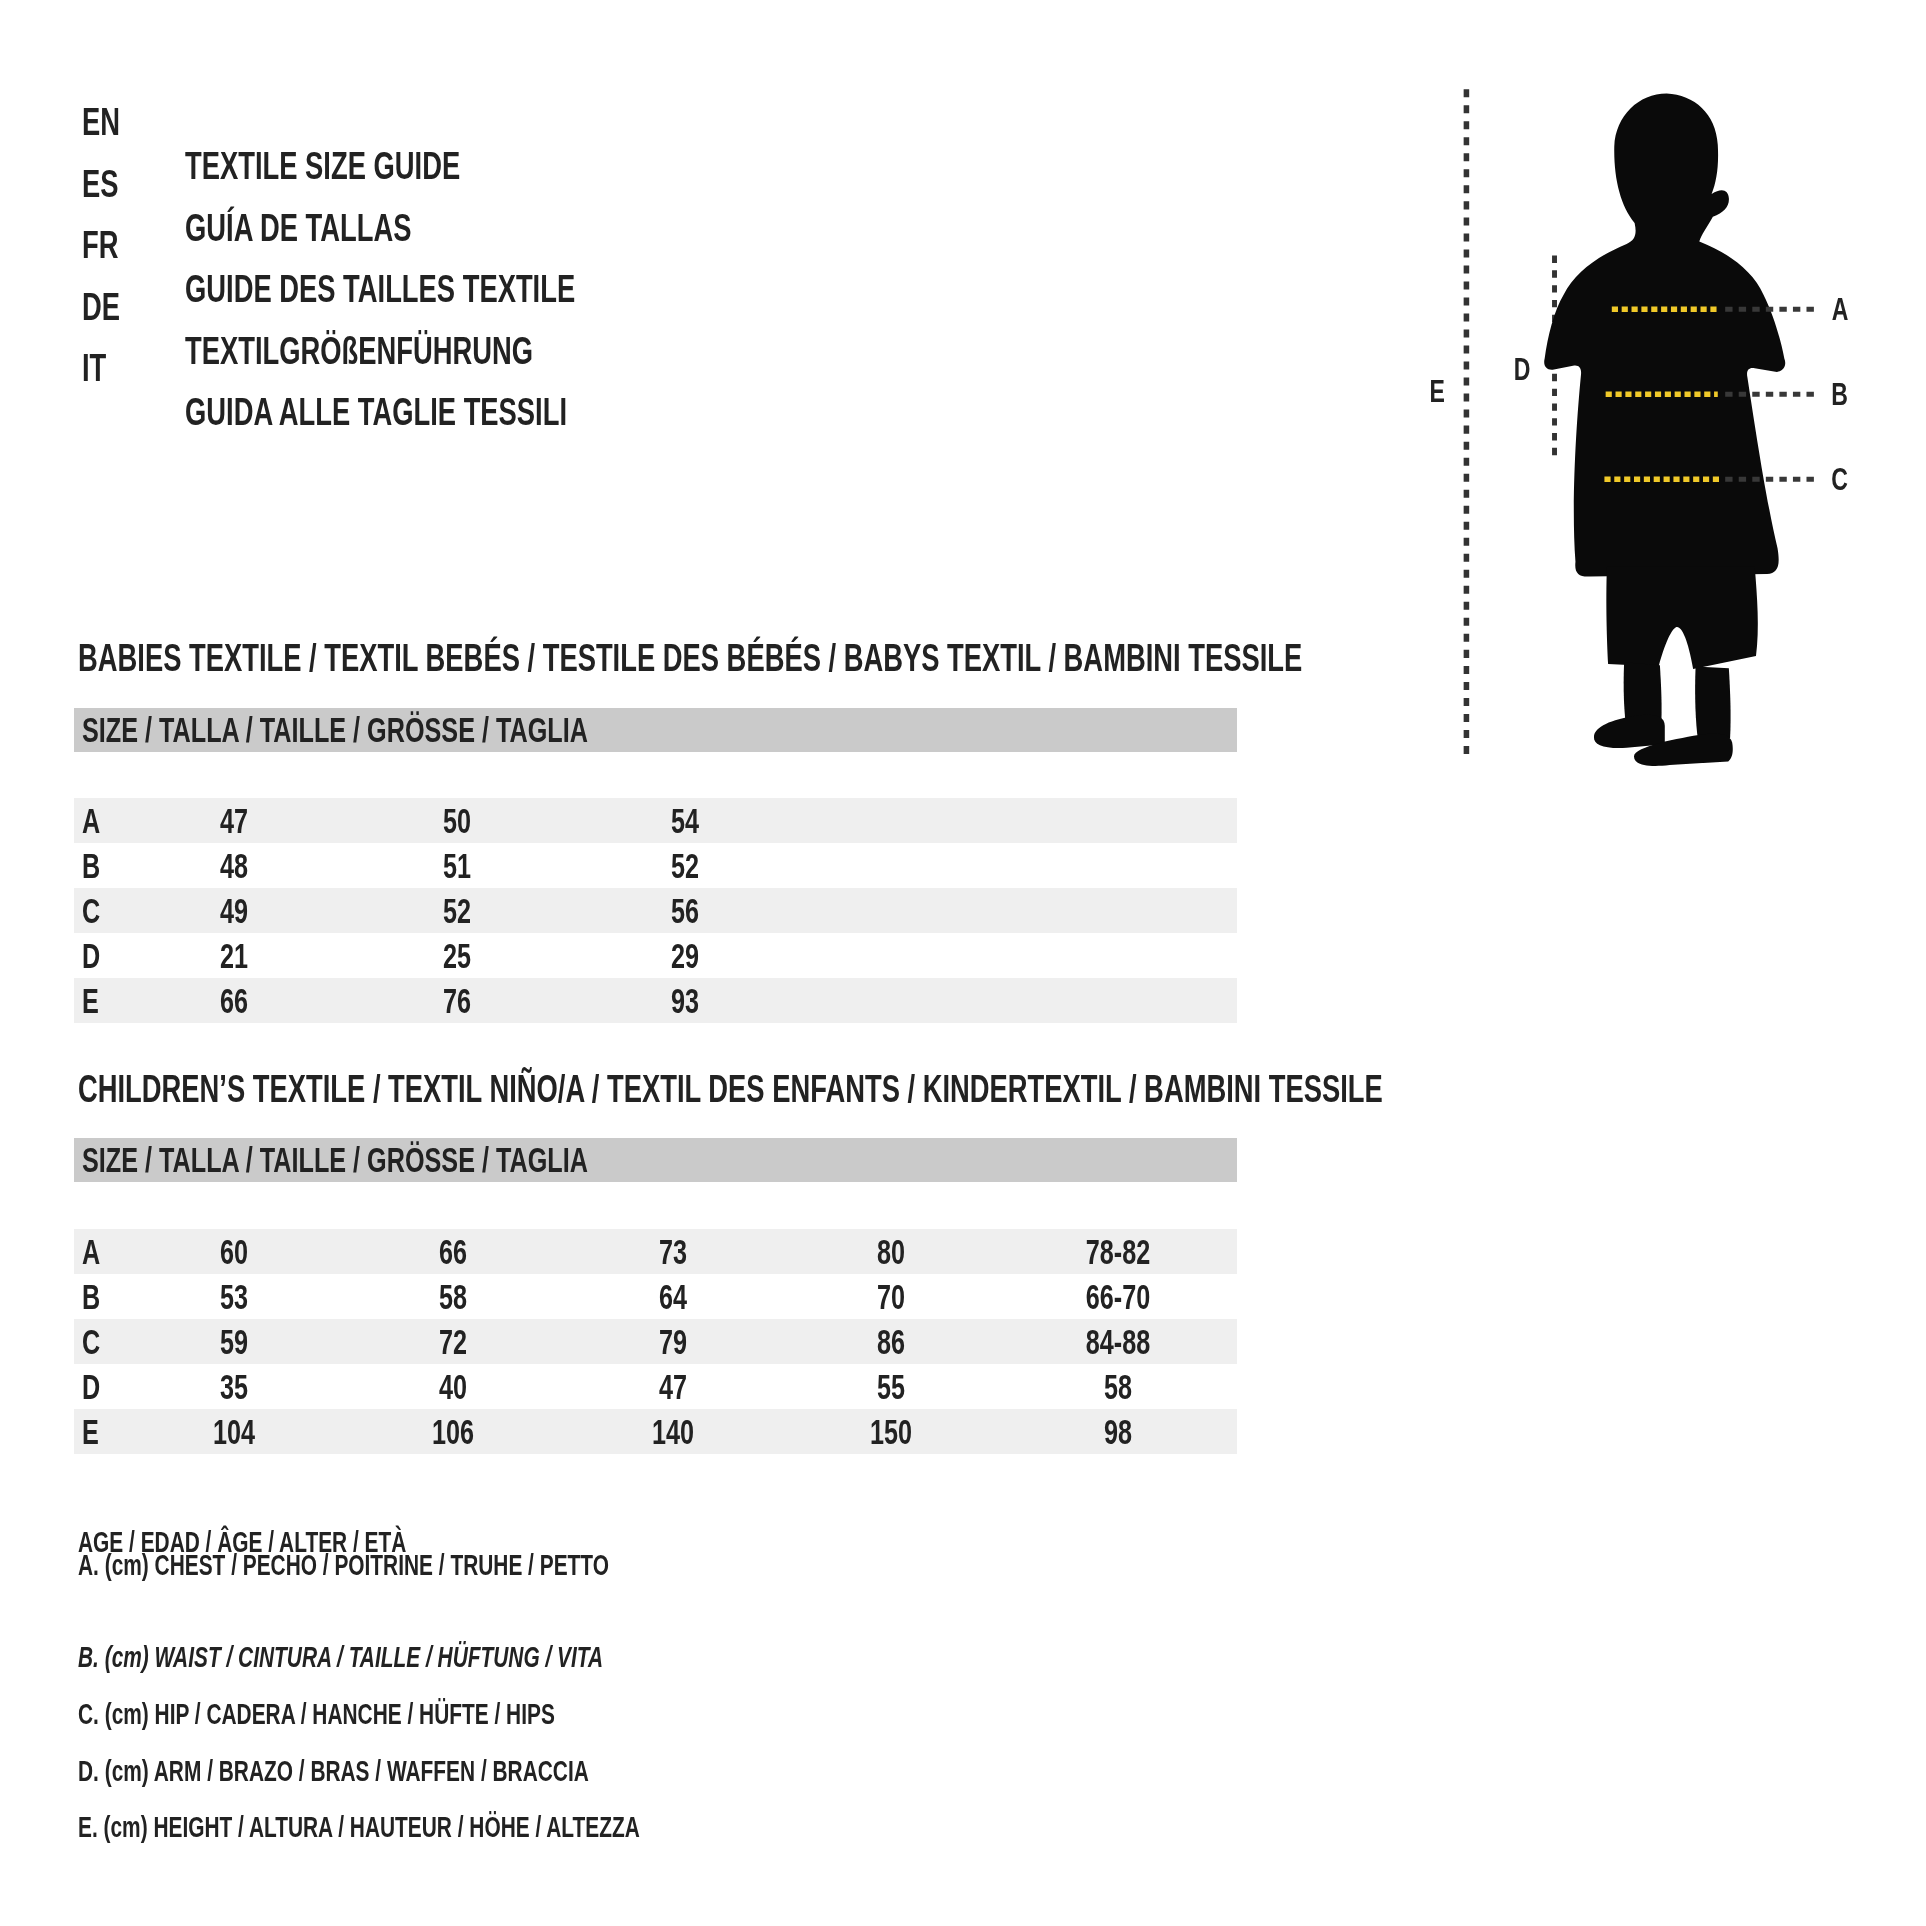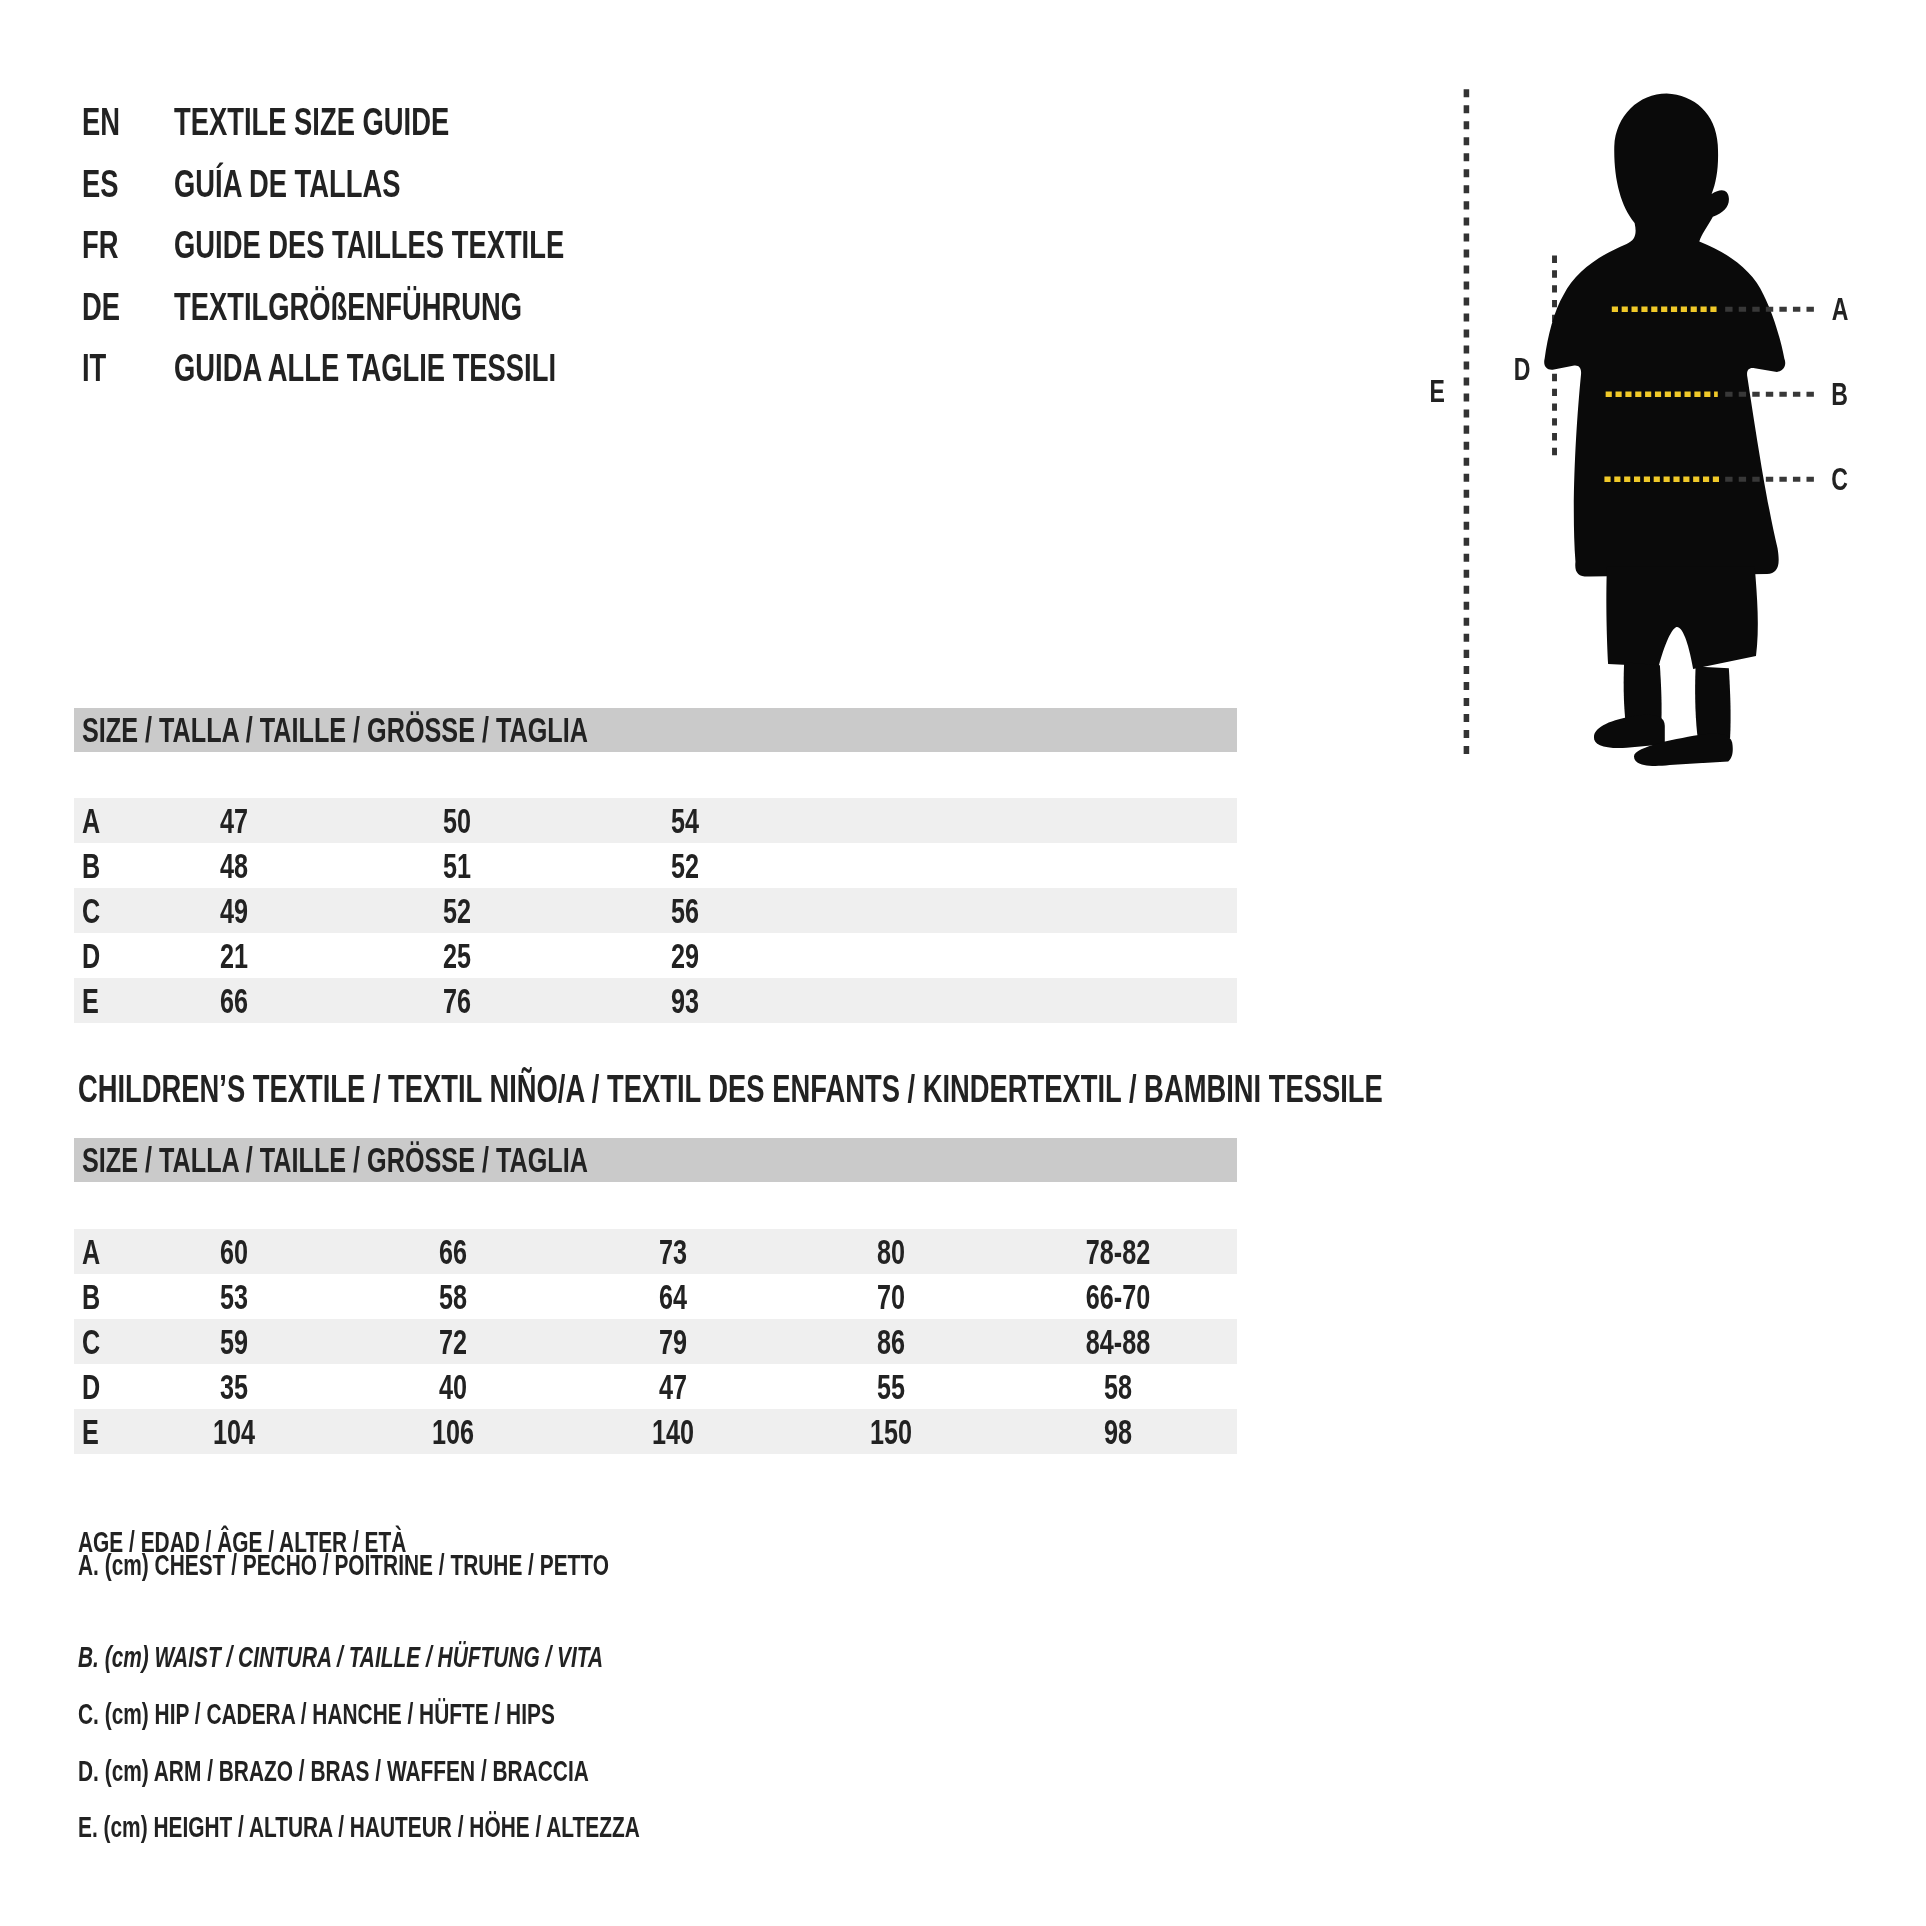--- a/index.html
+++ b/index.html
@@ -4,21 +4,21 @@
 <style>
   html,body{margin:0;padding:0;background:#ffffff;}
   #canvas{
     position:relative;width:1926px;height:1926px;background:#ffffff;overflow:hidden;
     font-family:"Liberation Sans","DejaVu Sans",sans-serif;color:#222;
   }
   .abs{position:absolute;}
   .cond{display:inline-block;transform:scaleX(0.72);transform-origin:0 50%;white-space:nowrap;}
   .lang-row{position:absolute;left:0;height:43px;font-size:38px;font-weight:700;line-height:38px;}
   .lang-code{position:absolute;left:82px;}
-  .lang-title{position:absolute;left:174px;}
+  .lang-title{position:absolute;left:185px;margin-top:44px;}
   .section-title{position:absolute;left:78px;font-size:38px;font-weight:700;line-height:38px;}
   .size-bar{position:absolute;left:74px;width:1163px;height:44px;background:#cacaca;}
   .size-bar-label{position:absolute;left:8px;top:0;font-size:35px;font-weight:700;line-height:44px;}
   .trow{position:absolute;left:74px;width:1163px;height:45px;}
   .trow.stripe{background:#efefef;}
   .row-label{position:absolute;left:8px;top:0;font-size:35px;font-weight:700;line-height:45px;}
   .cell{position:absolute;top:0;width:222px;text-align:center;font-size:35px;font-weight:700;line-height:45px;
         transform:scaleX(0.72);transform-origin:50% 50%;white-space:nowrap;}
   .legend-row{position:absolute;left:78px;font-size:29px;font-weight:700;line-height:38px;}
   svg text{font-family:"Liberation Sans","DejaVu Sans",sans-serif;font-weight:700;fill:#222;font-size:52px;}
@@ -102,20 +102,23 @@
     <line x1="304" y1="648" x2="490" y2="648" stroke="#f0c929" stroke-width="9" stroke-dasharray="10 6"></line>
     <line x1="500" y1="648" x2="646" y2="648" stroke="#383838" stroke-width="8" stroke-dasharray="12 10"></line>
 
     <text transform="translate(673,390) scale(0.72,1)">A</text>
     <text transform="translate(672,528) scale(0.72,1)">B</text>
     <text transform="translate(672,666) scale(0.72,1)">C</text>
     <text transform="translate(157,487) scale(0.72,1)">D</text>
     <text transform="translate(20,523) scale(0.72,1)">E</text>
   </svg>
 
+  <div class="section-title" style="top:639px;">
+    <span class="cond">BABIES TEXTILE / TEXTIL BEBÉS / TESTILE DES BÉBÉS / BABYS TEXTIL / BAMBINI TESSILE</span>
+  </div>
 
   <div class="size-bar" style="top:708px;">
     <span class="size-bar-label"><span class="cond">SIZE / TALLA / TAILLE / GRÖSSE / TAGLIA</span></span>
   </div>
 
 
   <div class="trow stripe" style="top:798px;">
     <span class="row-label"><span class="cond">A</span></span>
     <span class="cell" style="left:49px;">47</span>
     <span class="cell" style="left:272px;">50</span>

